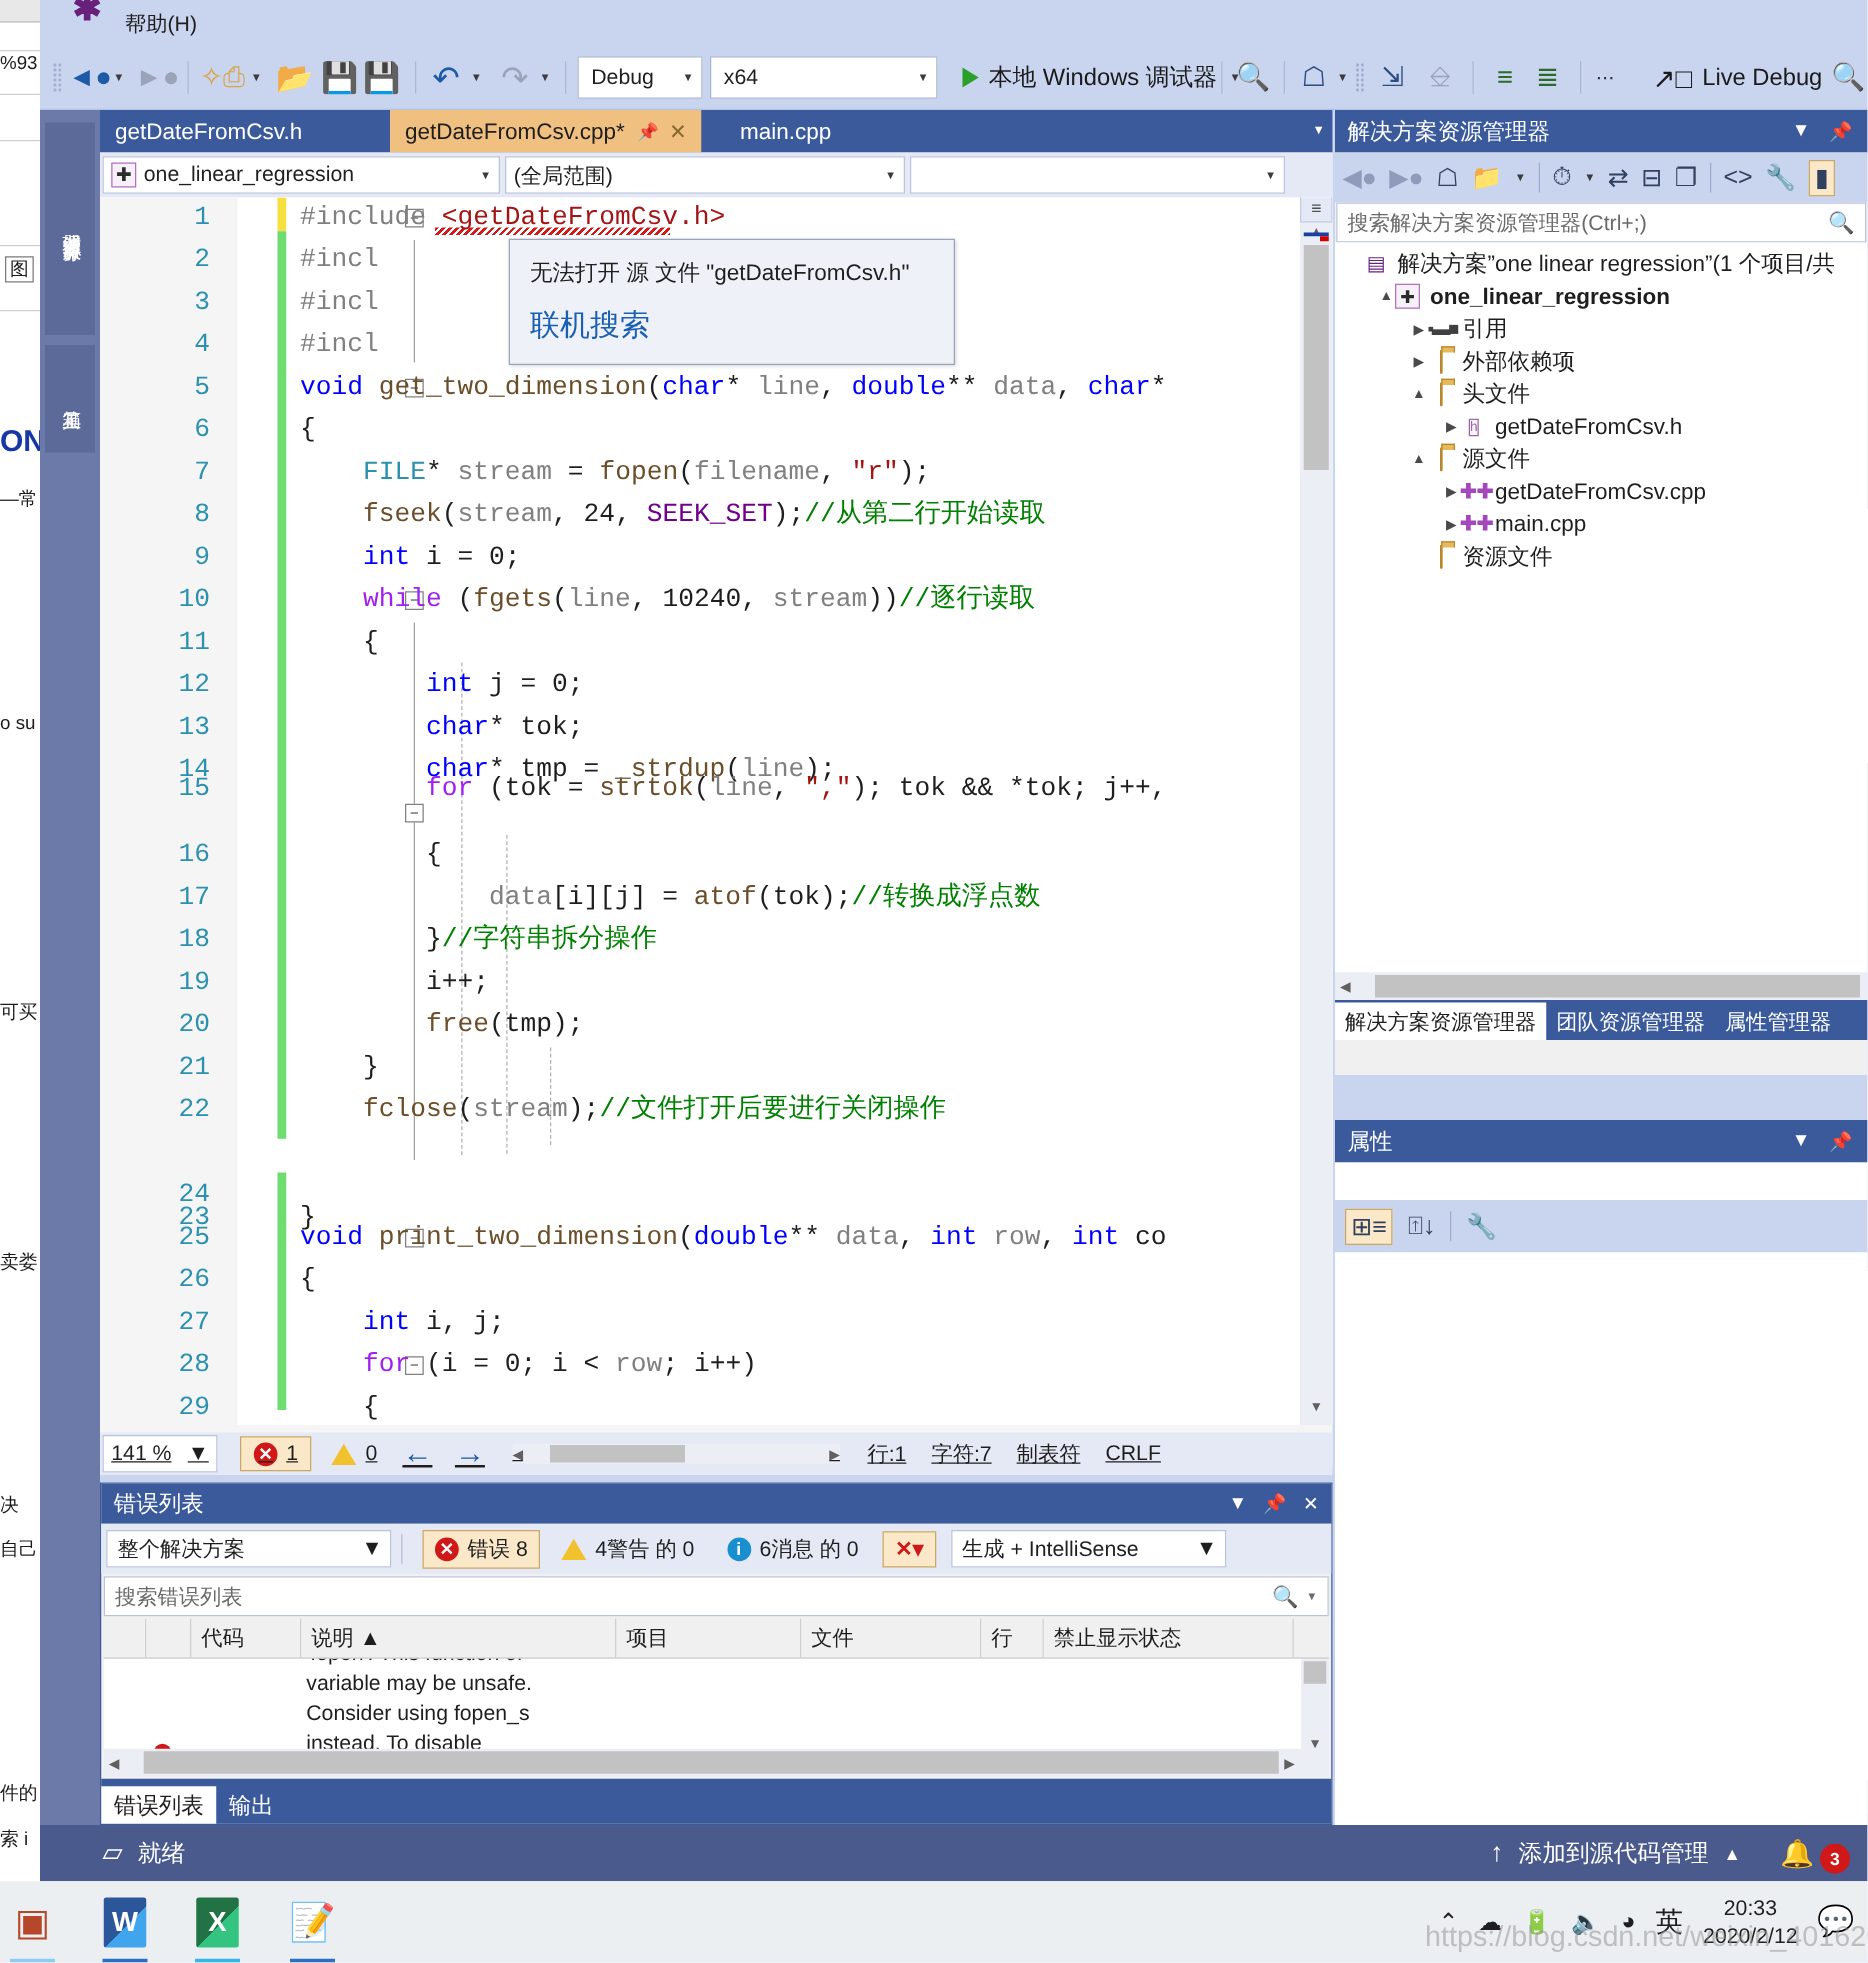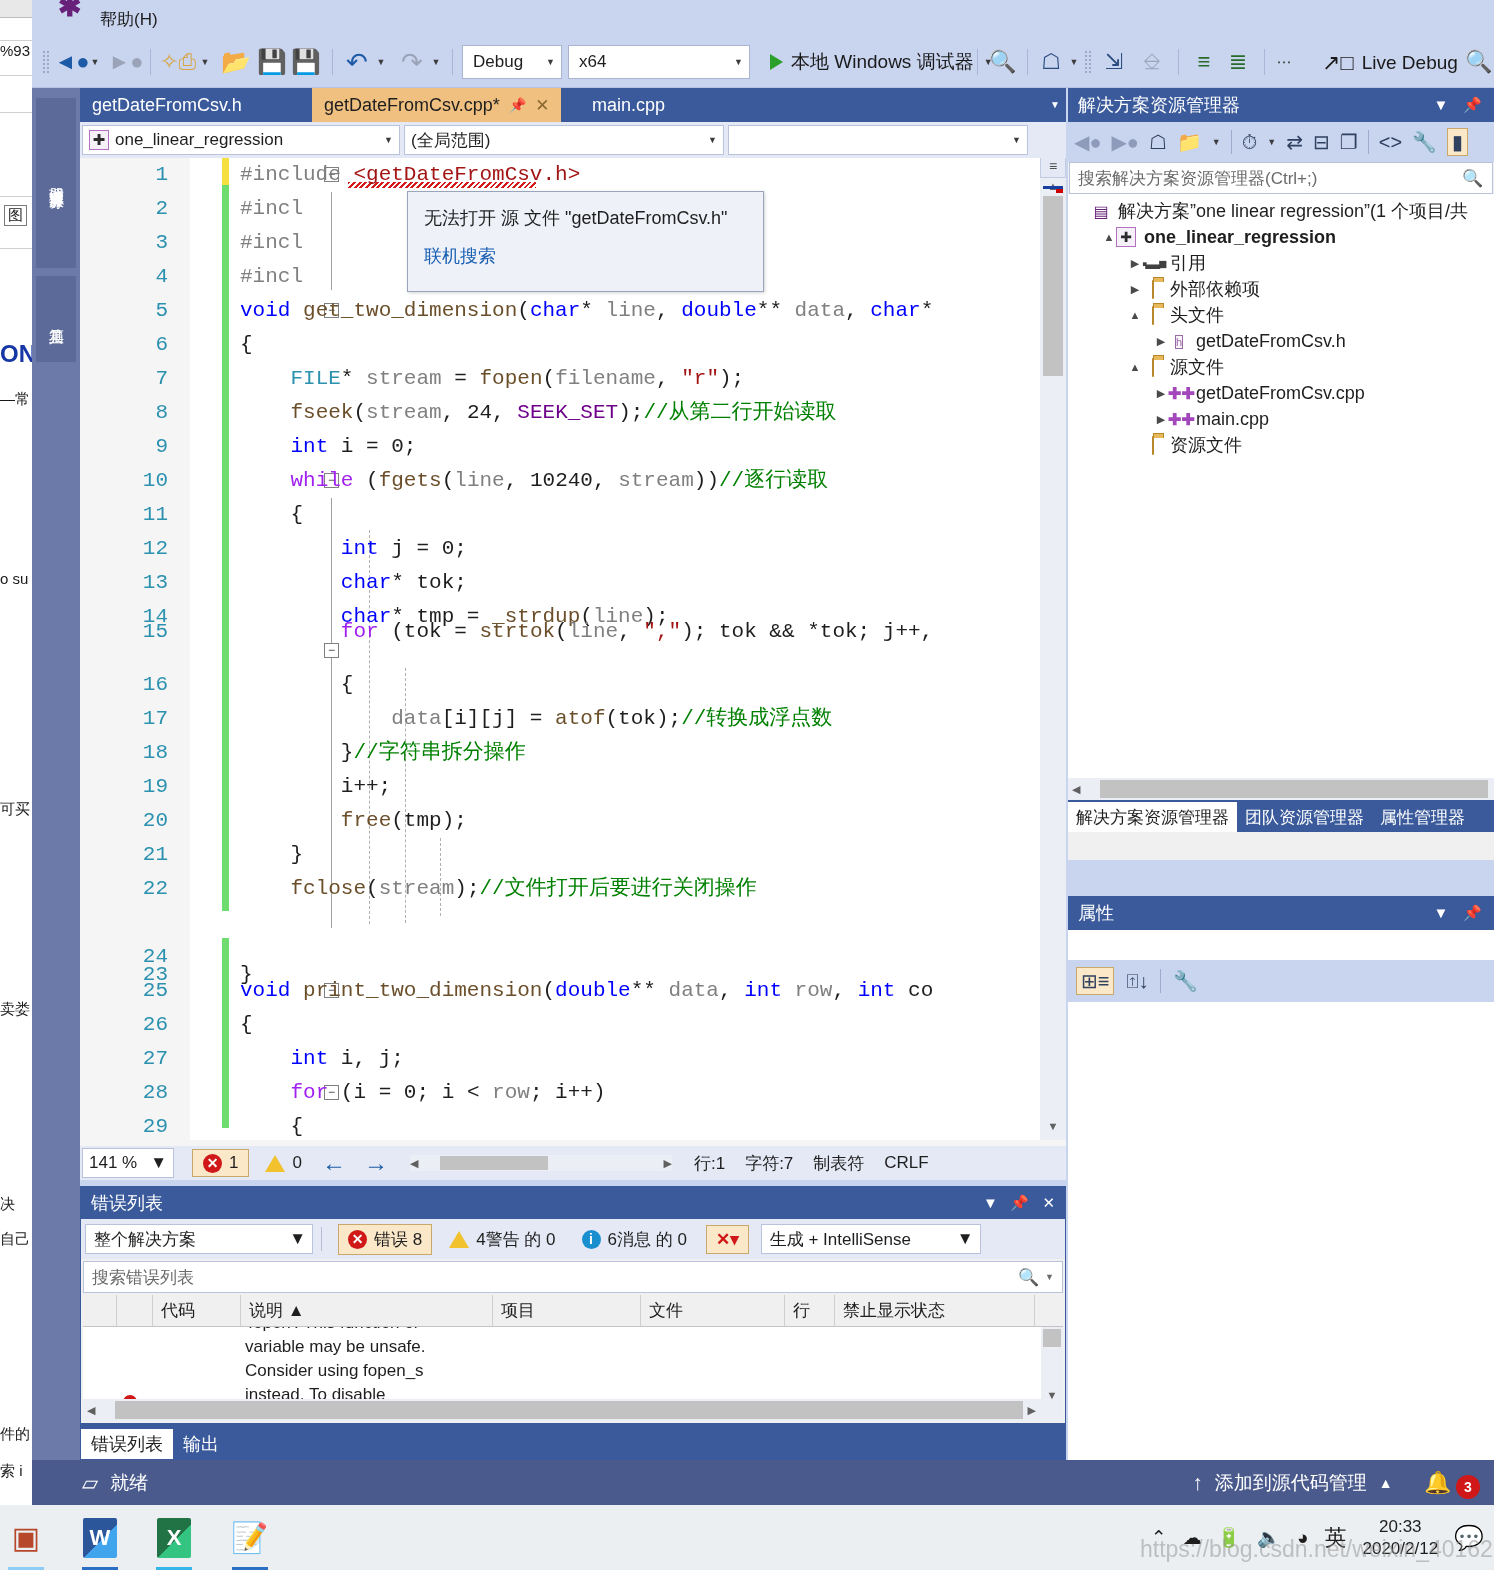--- a/index.html
+++ b/index.html
@@ -189,21 +189,21 @@
   }
 
   
   .tooltip {
     position: absolute; left: 327px; top: 33px; width: 357px; height: 101px;
     background: #eef1f8; border: 1px solid #9aa4bd;
     box-shadow: 1px 1px 3px rgba(0,0,0,.18);
     padding: 14px 16px; z-index: 30;
   }
   .tt-line1 { font-size: 18px; color: #1e1e1e; }
-  .tt-link  { font-size: 18px; color: #1a5fb4; margin-top: 14px; }
+  .tt-link  { font-size: 24px; color: #1a5fb4; margin-top: 14px; }
 
   
   .vscroll {
     position: absolute; right: 0; top: 0; width: 26px; height: 982px; background: #eceef5;
   }
   .vs-splitter {
     position: absolute; right: 0; top: -4px; width: 26px; height: 24px;
     background: #e4e9f5; border: 1px solid #c3cbe0;
     display:flex; align-items:center; justify-content:center; font-size: 14px; color: #505050;
   }
@@ -214,21 +214,21 @@
   .vs-thumb {
     position: absolute; right: 3px; top: 38px; width: 20px; height: 180px; background: #c2c2c2;
   }
   .vs-mark-blue { position:absolute; right:3px; top:28px; width:20px; height:3px; background:#1a3fa0; }
   .vs-mark-red  { position:absolute; right:3px; top:31px; width:7px; height:4px; background:#d00000; }
 
   
   .ed-status {
     position: absolute; left: 48px; top: 1146px; width: 986px; height: 34px;
     background: #e4e9f5; display: flex; align-items: center;
-    font-size: 17px; color: #1e1e1e;
+    font-size: 17px; color: #1e1e1e; text-decoration: underline;
   }
   .zoom-box {
     width: 92px; height: 30px; background: #ffffff; border: 1px solid #b9c3dc;
     display: flex; align-items: center; padding: 0 6px; margin-left: 2px;
   }
   .err-pill {
     display:flex; align-items:center; gap:7px; padding: 3px 10px;
     border: 1px solid #c9a96a; background: #fbe8c8; margin-left: 18px;
   }
   .warn-pill { display:flex; align-items:center; gap:7px; margin-left: 16px; }

